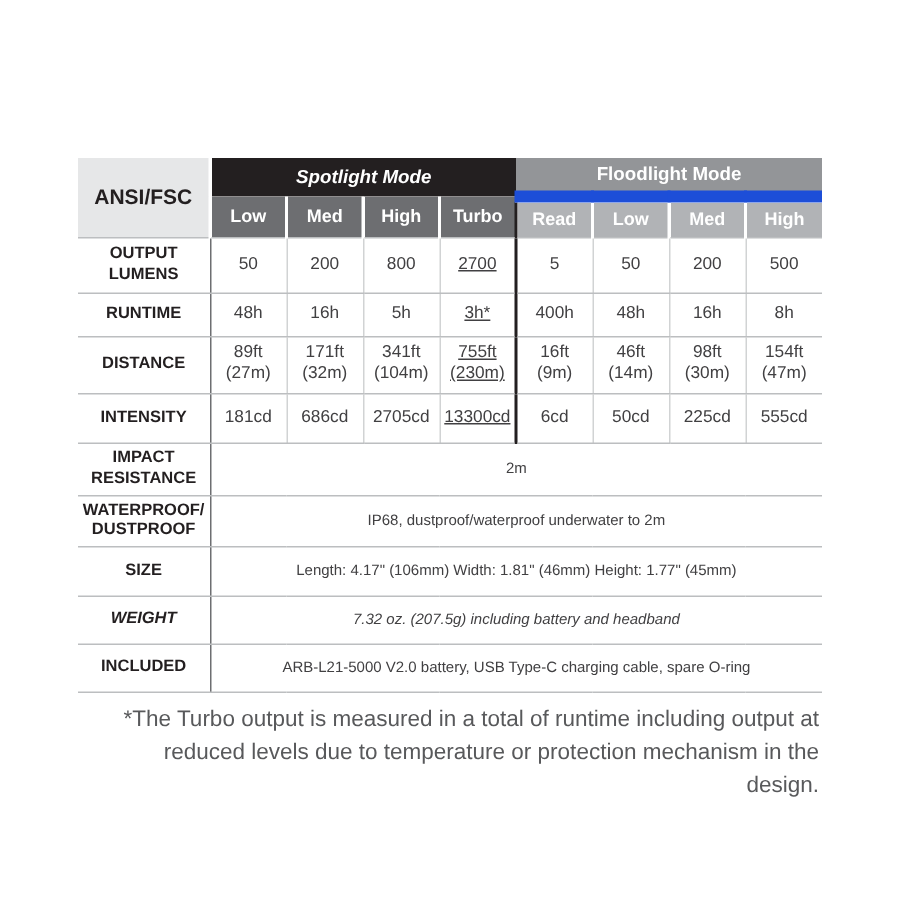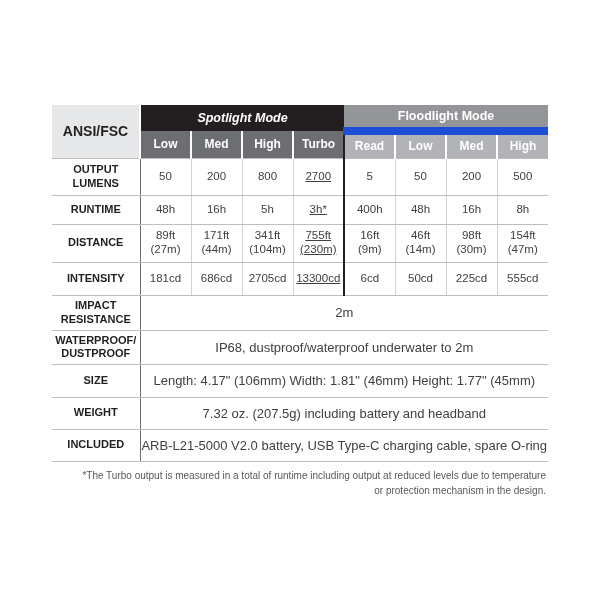--- a/index.html
+++ b/index.html
@@ -29,21 +29,21 @@
   }
   tr.r-group     { height: 26px; }
   tr.r-sub       { height: 27px; }
   tr.r-lumens    { height: 37px; }
   tr.r-runtime   { height: 29px; }
   tr.r-distance  { height: 38px; }
   tr.r-intensity { height: 33px; }
   tr.r-impact    { height: 35px; }
   tr.r-waterproof{ height: 34px; }
   tr.r-size      { height: 33px; }
-  tr.r-weight    { height: 32px; }
+  tr.r-weight    { height: 32px; font-style: italic; }
   tr.r-included  { height: 32px; }
 
   .corner {
     background: var(--corner-bg, #e6e7e8);
     color: var(--text-dark, #231f20);
     font-weight: bold;
     font-size: 14px;
     border-bottom: 1px solid var(--border-light, #bcbec0);
   }
   .ghead {
@@ -85,31 +85,31 @@
     font-size: 11.5px;
     color: var(--text-value, #414042);
     border-bottom: 1px solid var(--border-light, #bcbec0);
     border-right: 1px solid #d1d3d4;
     white-space: pre-line;
     line-height: 1.2;
   }
   .val.group-end { border-right: 2px solid var(--divider-dark, #231f20); text-decoration: underline; }
   .val.last      { border-right: none; }
   .spanval {
-    font-size: 13px;
+    font-size: 10px;
     color: var(--text-value, #414042);
     border-bottom: 1px solid var(--border-light, #bcbec0);
   }
   .footnote {
     position: absolute;
     left: 78px;
     top: 469px;
     width: 468px;
     text-align: right;
-    font-size: 10px;
+    font-size: 15px;
     color: #58595b;
     line-height: 1.45;
   }
 </style>
 </head>
 <body>
 
 <div class="sheet">
 
   <table class="spec">
@@ -164,21 +164,21 @@
         <td class="val">48h</td>
         <td class="val">16h</td>
         <td class="val last">8h</td>
       </tr>
 
       <tr class="r-distance">
         <td class="rlabel">DISTANCE</td>
         <td class="val">89ft
 (27m)</td>
         <td class="val">171ft
-(44m)</td>
+(32m)</td>
         <td class="val">341ft
 (104m)</td>
         <td class="val group-end">755ft
 (230m)</td>
         <td class="val">16ft
 (9m)</td>
         <td class="val">46ft
 (14m)</td>
         <td class="val">98ft
 (30m)</td>

